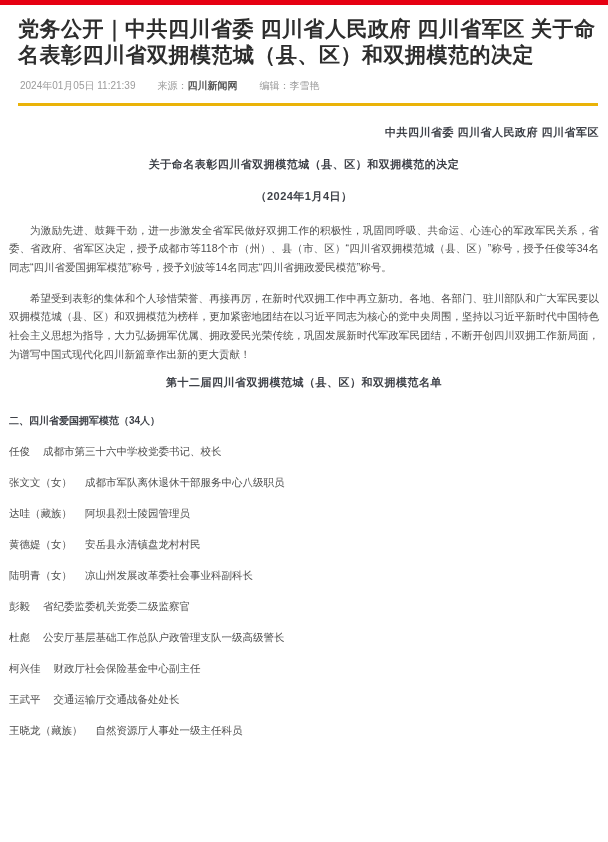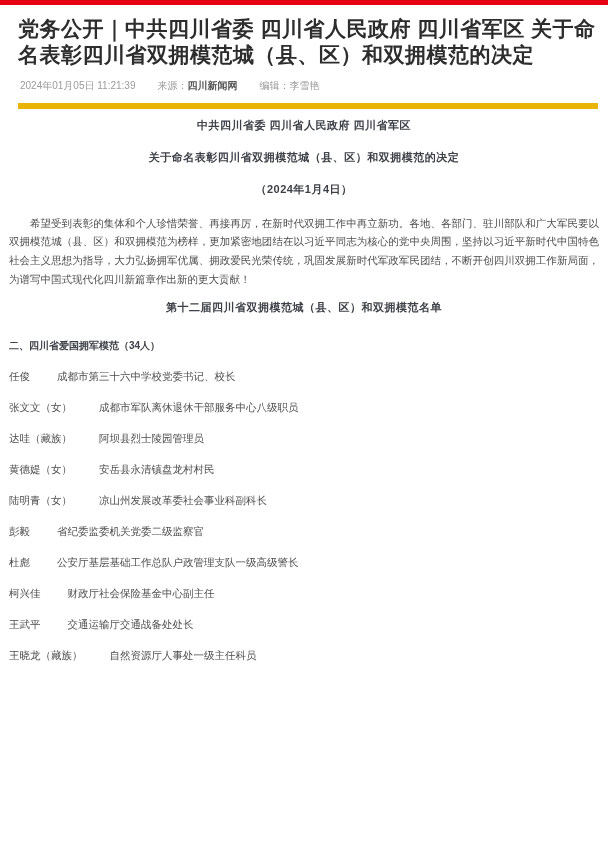--- a/index.html
+++ b/index.html
@@ -9,40 +9,40 @@
     color:#4e4e4e;
   }
   .topbar{height:5px;width:100%;background:#e60012;}
   .header{padding:11px 10px 0 18px;}
   .page-title{
     font-size:21px;line-height:1.25;color:#2d2d2d;font-weight:700;
     margin:0 0 8px 0;letter-spacing:0.5px;
   }
   .meta{
     font-size:10px;color:#9b9b9b;display:flex;gap:22px;align-items:flex-start;
-    padding:2px 0 10px 2px;border-bottom:6px solid #eab308;
+    padding:2px 0 10px 2px;border-bottom:3px solid #eab308;
   }
   .meta .src{color:#555555;font-weight:700;cursor:pointer;}
   main{padding:0 9px;}
   .doc-heading{
     text-align:center;font-weight:700;font-size:11px;color:#3e4148;
     margin:17px 0;letter-spacing:0.5px;
   }
-  .doc-heading.first{margin-top:9px;}
+  .doc-heading.first{margin-top:19px;text-align:right;}
   p.body{
     font-size:10.5px;line-height:1.78;color:#4e4e4e;
     text-indent:2em;text-align:justify;margin:0 0 12px 0;
   }
   .roster-title{margin-top:5px;margin-bottom:14px;}
   .section-heading{
     font-weight:700;font-size:10px;color:#3e4148;margin:24px 0 6px 0;
   }
   .roster{margin:0;}
   .roster-row{
-    font-size:10.5px;color:#4e4e4e;margin:17px 0;display:flex;gap:27px;
+    font-size:10.5px;color:#4e4e4e;margin:17px 0;display:flex;gap:13px;
     align-items:baseline;
   }
   .roster-row .r-name{white-space:nowrap;}
 </style>
 </head>
 <body>
 
 <div class="topbar" style="background: rgb(230, 0, 18);"></div>
 
 <header class="header">
@@ -52,20 +52,21 @@
     <span><span>来源：</span><span class="src">四川新闻网</span></span>
     <span><span>编辑：</span><span>李雪艳</span></span>
   </div>
 </header>
 
 <main>
   <div class="doc-heading first">中共四川省委 四川省人民政府 四川省军区</div>
   <div class="doc-heading">关于命名表彰四川省双拥模范城（县、区）和双拥模范的决定</div>
   <div class="doc-heading">（2024年1月4日）</div>
 
+  <p class="body">为激励先进、鼓舞干劲，进一步激发全省军民做好双拥工作的积极性，巩固同呼吸、共命运、心连心的军政军民关系，省委、省政府、省军区决定，授予成都市等118个市（州）、县（市、区）“四川省双拥模范城（县、区）”称号，授予任俊等34名同志“四川省爱国拥军模范”称号，授予刘波等14名同志“四川省拥政爱民模范”称号。</p>
   <p class="body">希望受到表彰的集体和个人珍惜荣誉、再接再厉，在新时代双拥工作中再立新功。各地、各部门、驻川部队和广大军民要以双拥模范城（县、区）和双拥模范为榜样，更加紧密地团结在以习近平同志为核心的党中央周围，坚持以习近平新时代中国特色社会主义思想为指导，大力弘扬拥军优属、拥政爱民光荣传统，巩固发展新时代军政军民团结，不断开创四川双拥工作新局面，为谱写中国式现代化四川新篇章作出新的更大贡献！</p>
 
   <div class="doc-heading roster-title">第十二届四川省双拥模范城（县、区）和双拥模范名单</div>
 
   <div class="section-heading">二、四川省爱国拥军模范（34人）</div>
 
   <div class="roster">
       <div class="roster-row">
     <span class="r-name">任俊</span>
     <span class="r-title">成都市第三十六中学校党委书记、校长</span>

